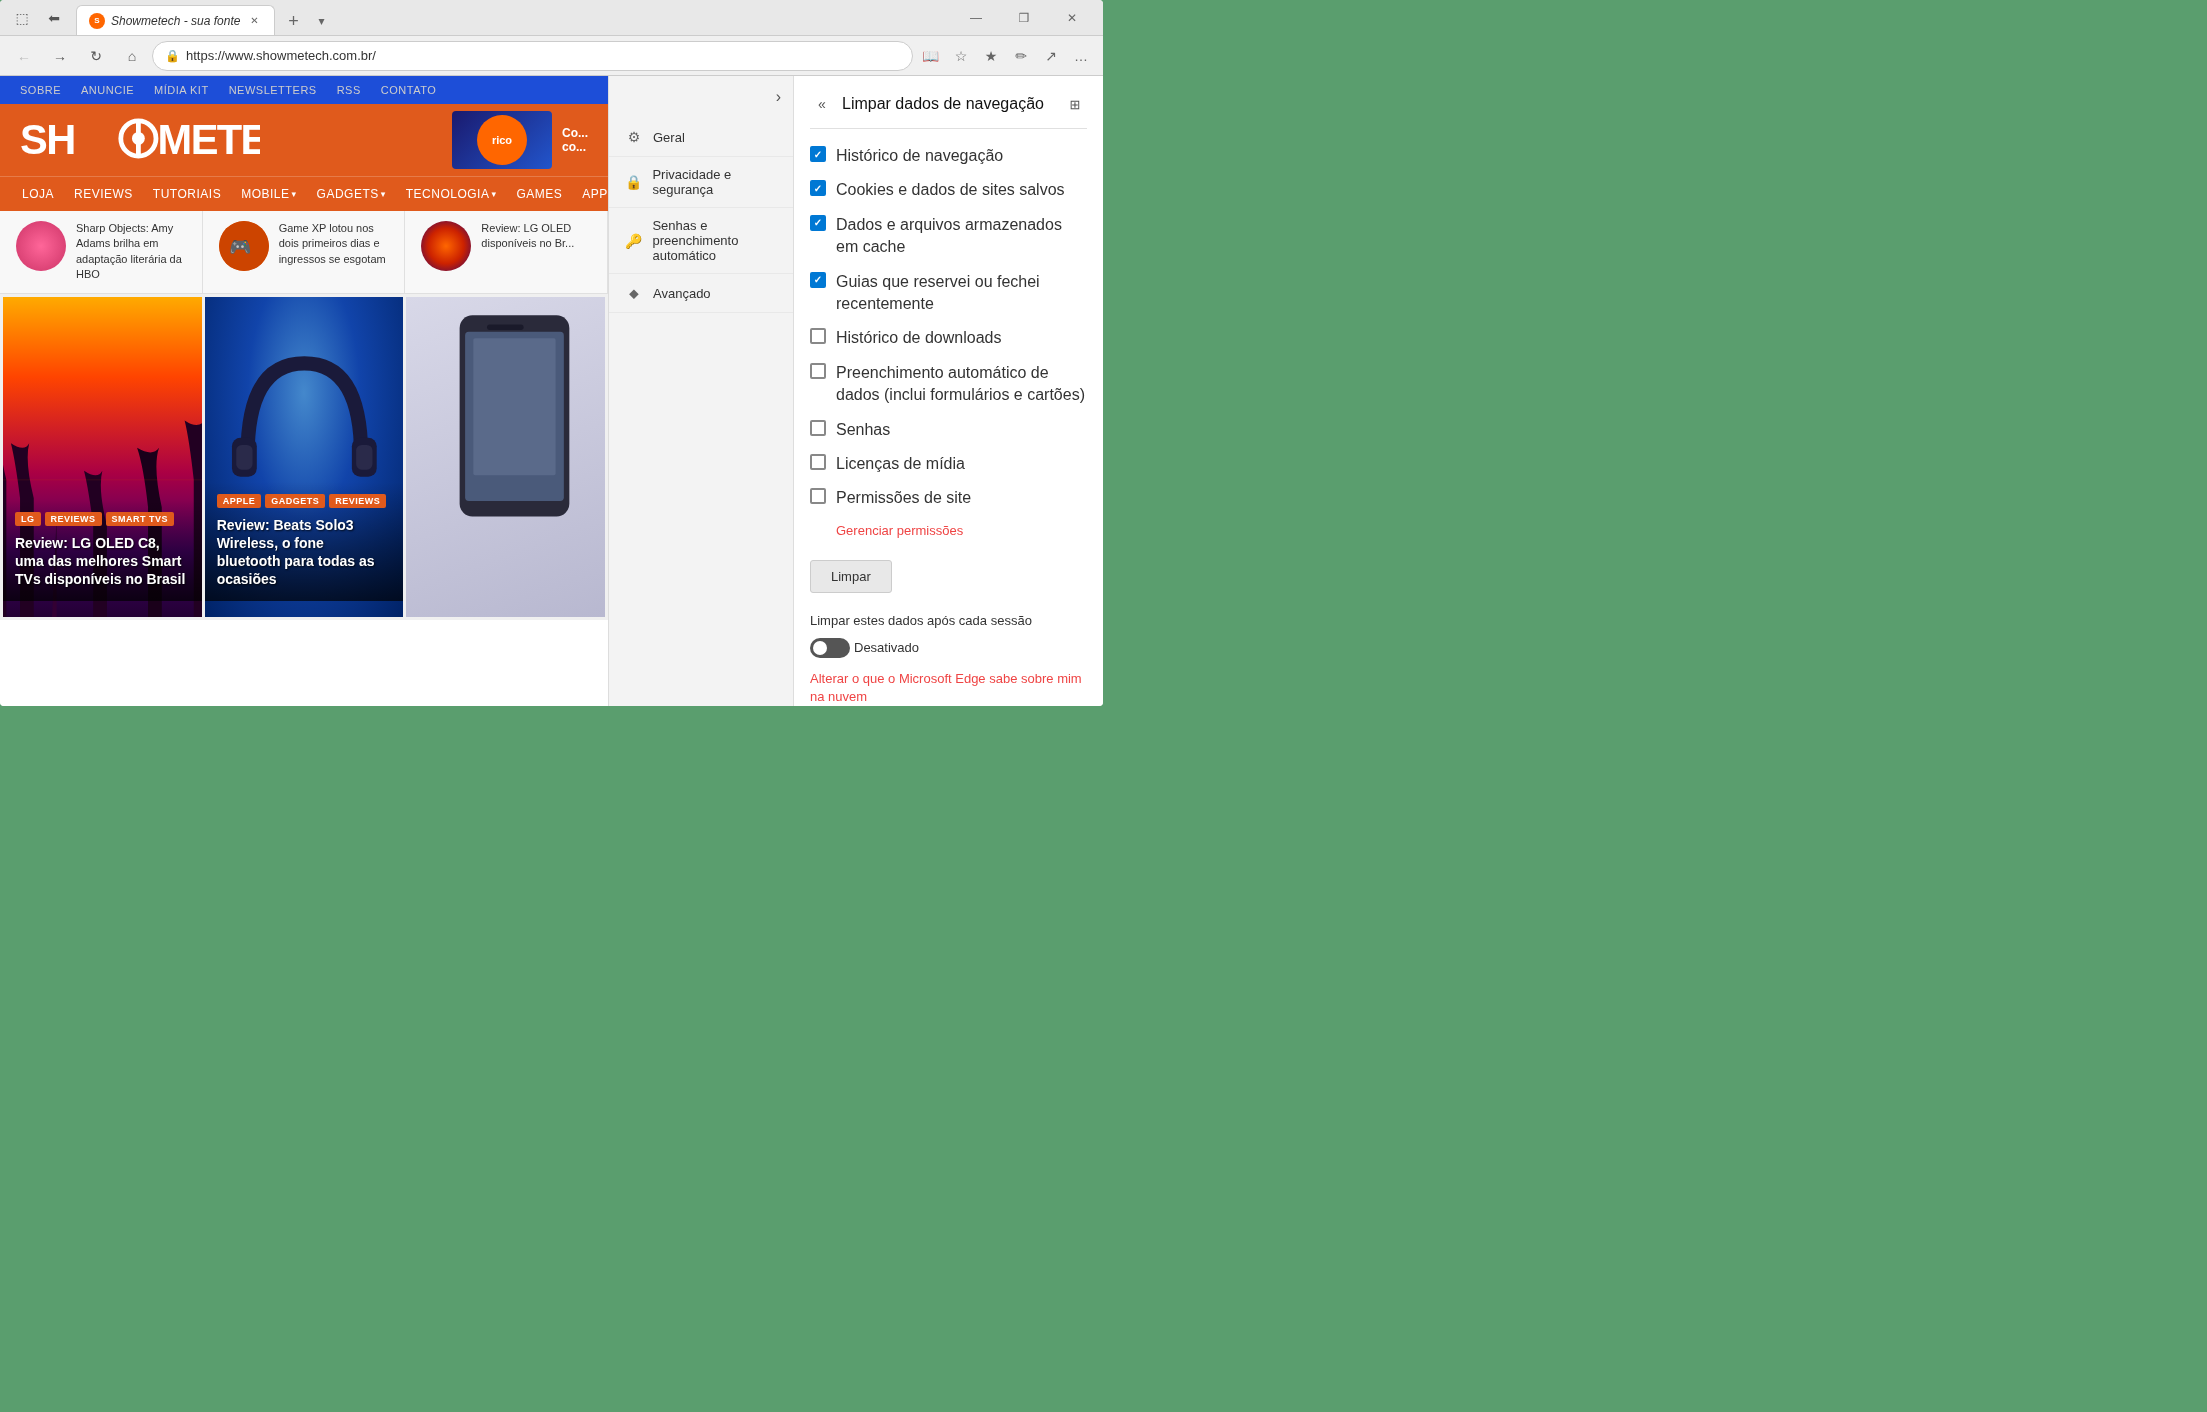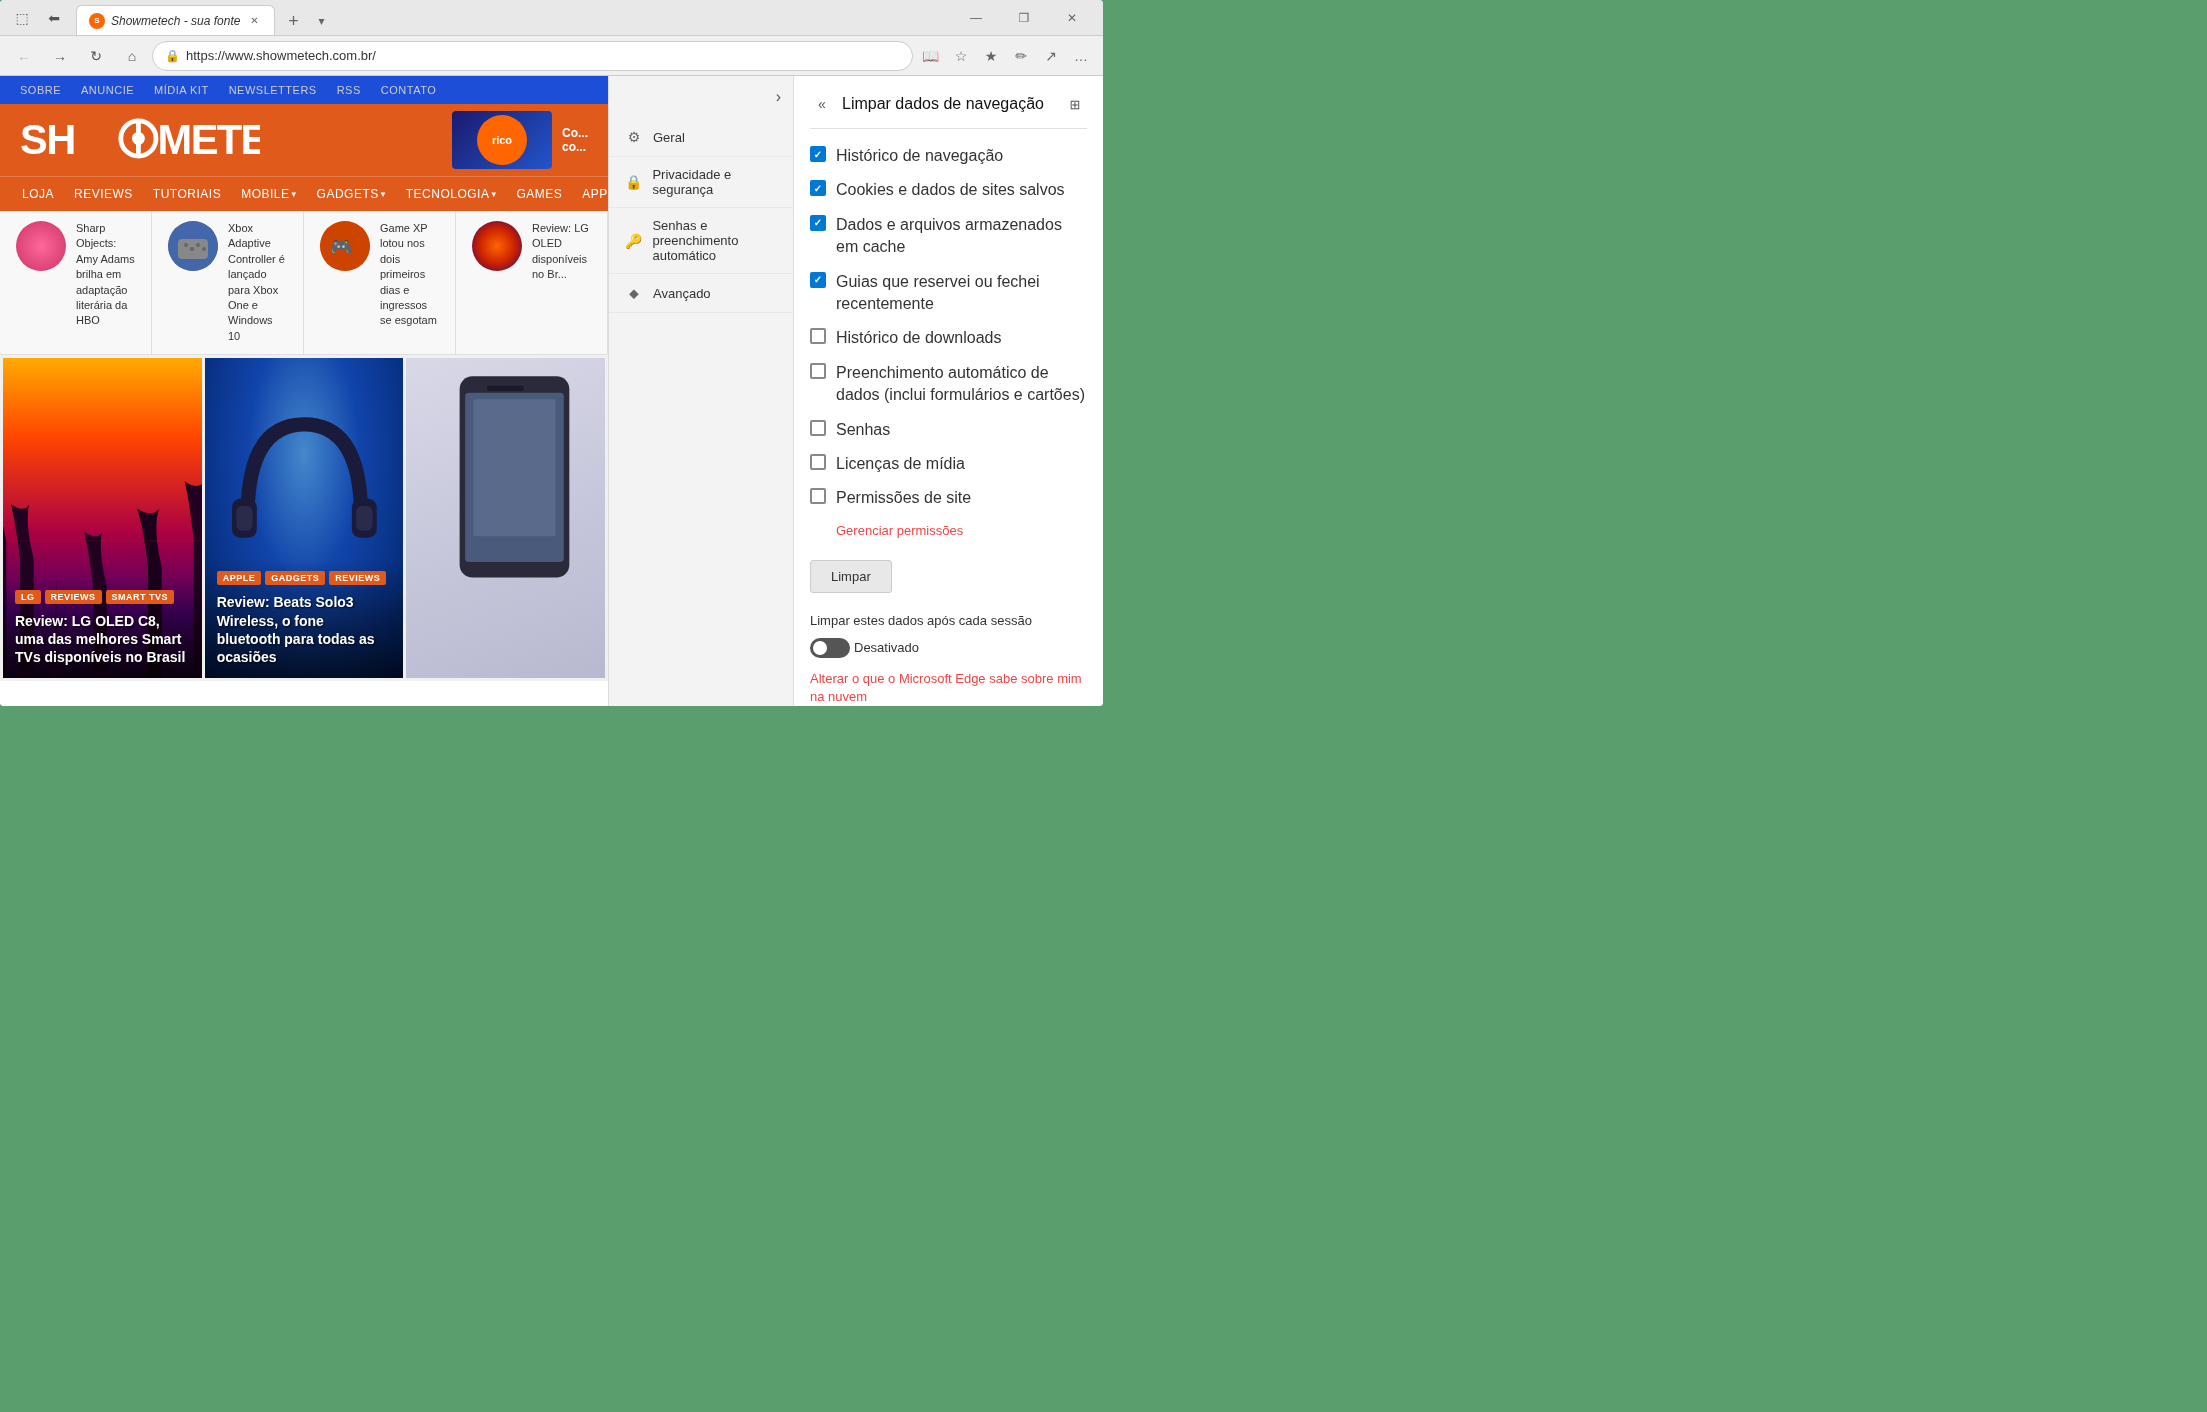--- a/index.html
+++ b/index.html
@@ -308,21 +308,21 @@
       top: 0; left: 0;
     }
     .card-bg-headphones {
       background: radial-gradient(ellipse at 50% 30%, #4488cc 0%, #1144aa 40%, #002266 100%);
       display: flex;
       align-items: center;
       justify-content: center;
     }
     .card-content {
       position: absolute;
-      bottom: 0;
+      bottom: 16px;
       left: 0;
       right: 0;
       padding: 12px;
       background: linear-gradient(transparent, rgba(0,0,0,0.7));
     }
     .card-tags {
       display: flex;
       gap: 4px;
       margin-bottom: 8px;
       flex-wrap: wrap;
@@ -637,33 +637,20 @@
         <a>APPS</a>
 
       </div>
 
       <div class="news-strip">
         <div class="news-item">
           <div class="news-thumb thumb-pink"></div>
           <div class="news-text">Sharp Objects: Amy Adams brilha em adaptação literária da HBO</div>
         </div>
         <div class="news-item">
-          <div class="news-thumb thumb-gaming">
-            <svg width="50" height="50" viewBox="0 0 50 50">
-              <rect width="50" height="50" rx="25" fill="#4466aa"></rect>
-              <rect x="10" y="18" width="30" height="20" rx="4" fill="#888"></rect>
-              <circle cx="18" cy="24" r="2" fill="#666"></circle>
-              <circle cx="24" cy="28" r="2" fill="#666"></circle>
-              <circle cx="30" cy="24" r="2" fill="#666"></circle>
-              <circle cx="36" cy="28" r="2" fill="#666"></circle>
-            </svg>
-          </div>
-          <div class="news-text">Xbox Adaptive Controller é lançado para Xbox One e Windows 10</div>
-        </div>
-        <div class="news-item">
           <div class="news-thumb" style="background:radial-gradient(circle,#ff8833,#cc4400);">
             <svg width="50" height="50" viewBox="0 0 50 50">
               <rect width="50" height="50" rx="25" fill="#cc4400"></rect>
               <text x="10" y="32" font-size="18" fill="white">🎮</text>
             </svg>
           </div>
           <div class="news-text">Game XP lotou nos dois primeiros dias e ingressos se esgotam</div>
         </div>
         <div class="news-item">
           <div class="news-thumb" style="background:radial-gradient(circle,#ff6600,#cc2200,#330066);">

